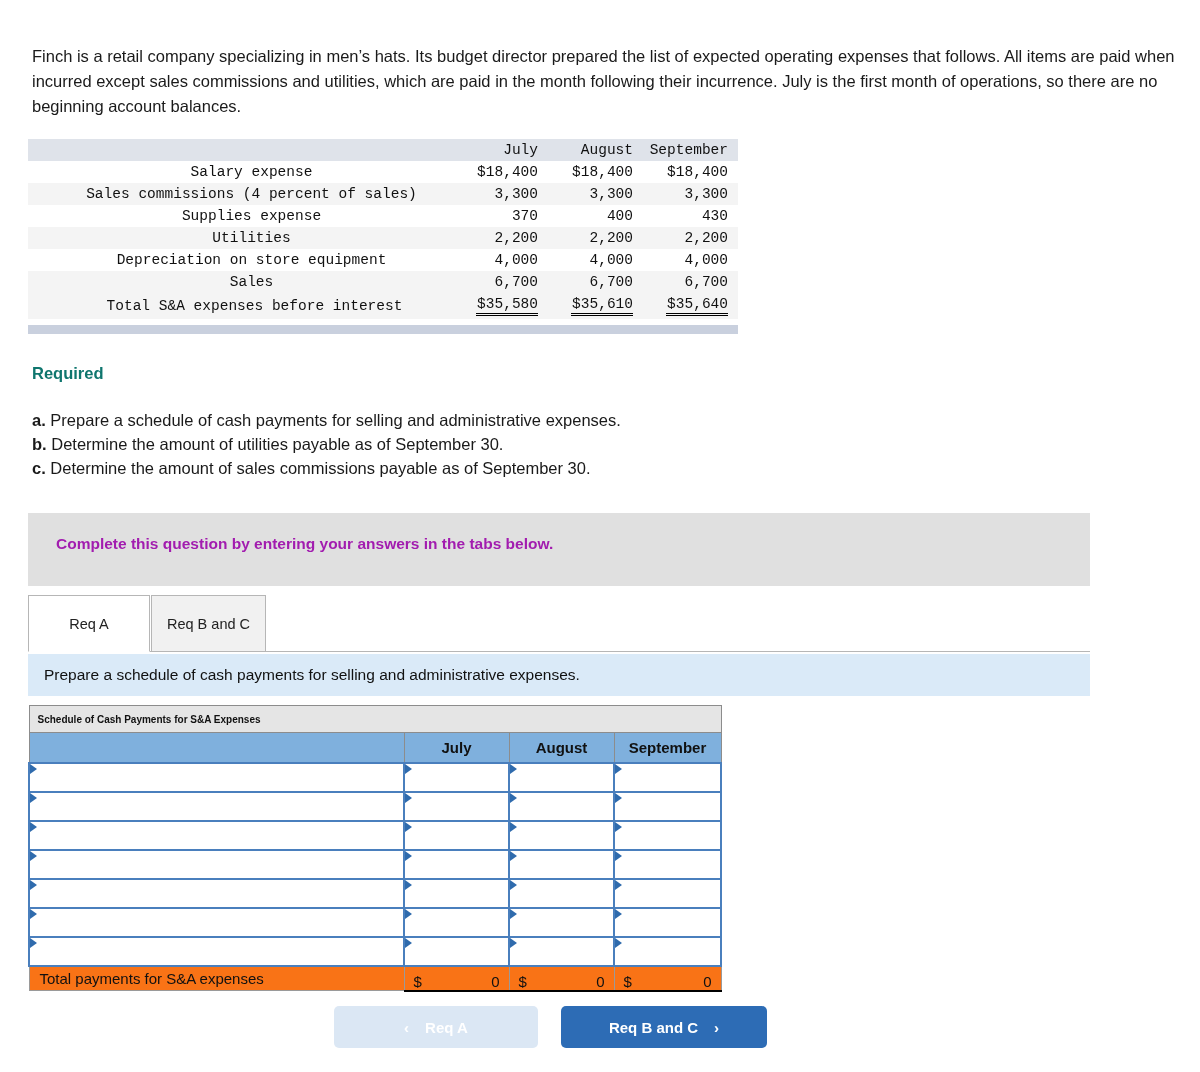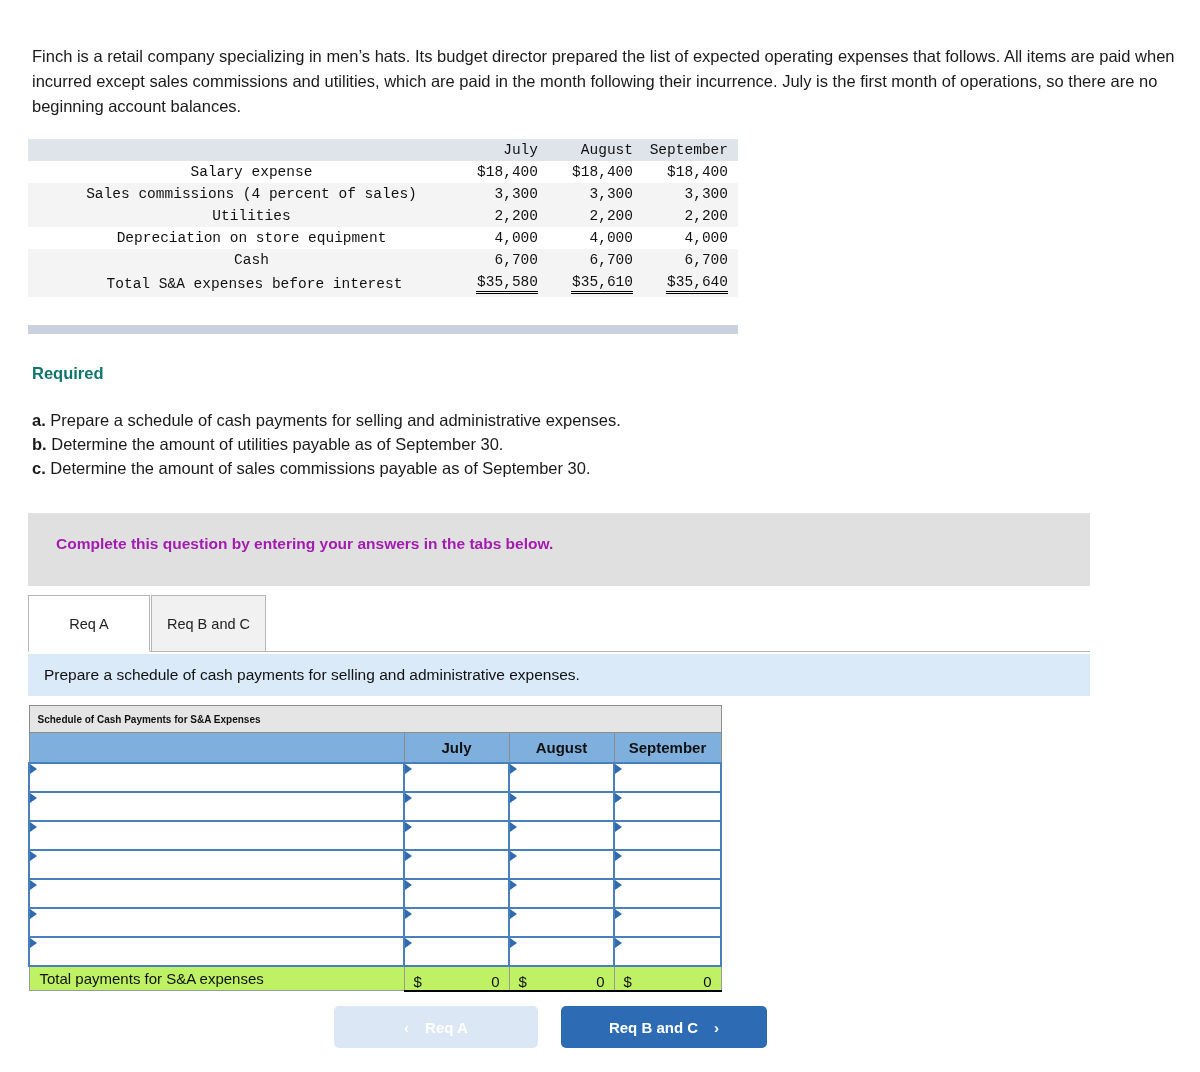--- a/index.html
+++ b/index.html
@@ -193,21 +193,21 @@
     border-bottom: 5px solid transparent;
     border-left: 7px solid #2f6bad;
   }
   tr.inp-row td .cellval {
     display: block;
     padding: 0 8px 0 14px;
     line-height: 25px;
     font-size: 14px;
   }
   tr.tot-row td {
-    background: #bef264;
+    background: #f97316;
     height: 20px;
     padding: 0;
     font-size: 15px;
   }
   tr.tot-row td.desc {
     border: 1px solid #9a9a9a;
     padding-left: 10px;
   }
   tr.tot-row td.money {
     border: 1px solid #9a9a9a;
@@ -272,34 +272,40 @@
           <td class="num">$18,400</td>
           <td class="num">$18,400</td>
           <td class="num">$18,400</td>
         </tr>
         <tr class="even">
           <td class="lbl">Sales commissions (4 percent of sales)</td>
           <td class="num">3,300</td>
           <td class="num">3,300</td>
           <td class="num">3,300</td>
         </tr>
+        <tr class="odd">
+          <td class="lbl">Supplies expense</td>
+          <td class="num">370</td>
+          <td class="num">400</td>
+          <td class="num">430</td>
+        </tr>
         <tr class="even">
           <td class="lbl">Utilities</td>
           <td class="num">2,200</td>
           <td class="num">2,200</td>
           <td class="num">2,200</td>
         </tr>
         <tr class="odd">
           <td class="lbl">Depreciation on store equipment</td>
           <td class="num">4,000</td>
           <td class="num">4,000</td>
           <td class="num">4,000</td>
         </tr>
         <tr class="even">
-          <td class="lbl">Cash</td>
+          <td class="lbl">Sales</td>
           <td class="num">6,700</td>
           <td class="num">6,700</td>
           <td class="num">6,700</td>
         </tr>
         <tr class="total-row">
           <td class="lbl">Total S&amp;A expenses before interest</td>
           <td class="num"><span>$35,580</span></td>
           <td class="num"><span>$35,610</span></td>
           <td class="num"><span>$35,640</span></td>
         </tr>

